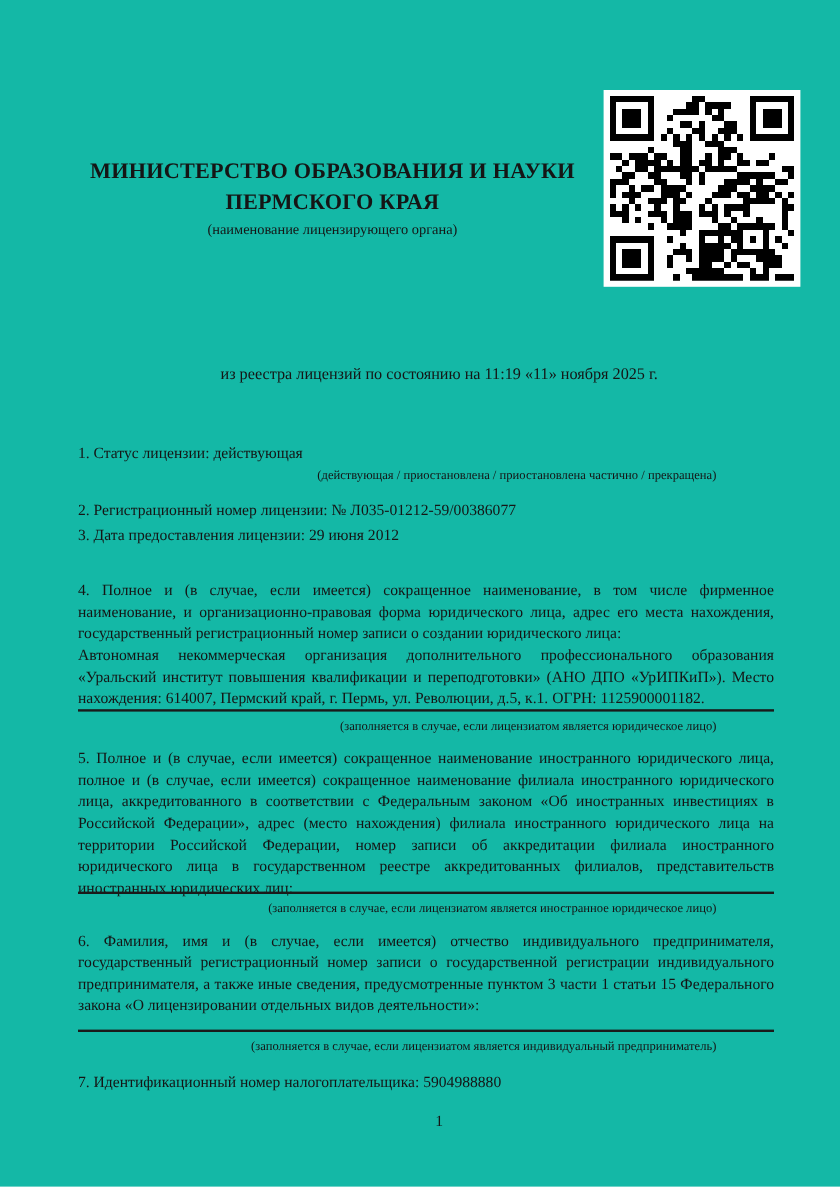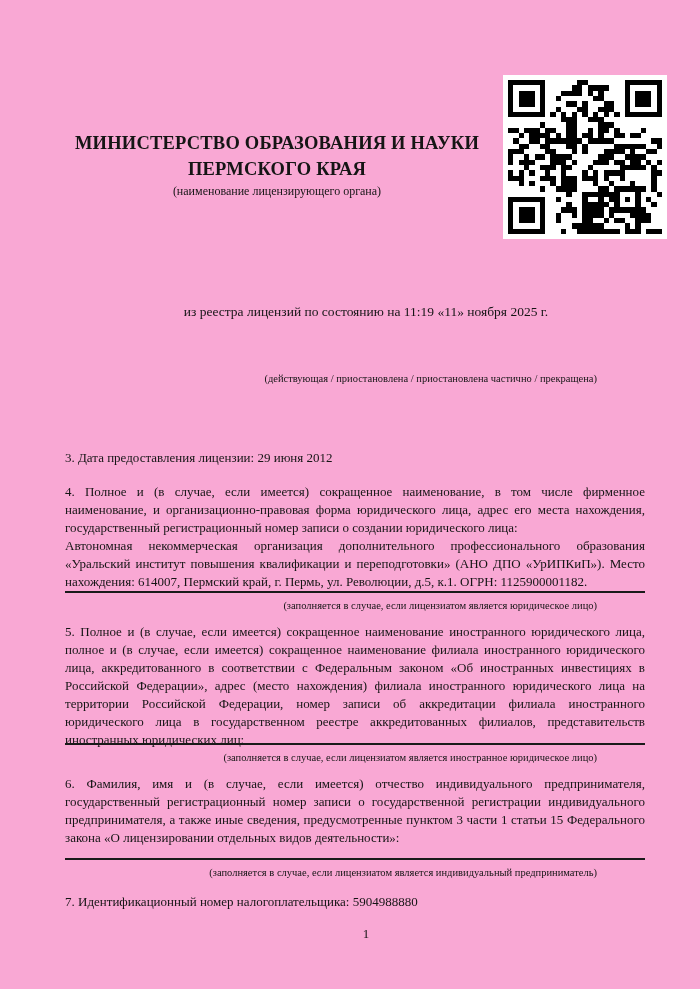--- a/index.html
+++ b/index.html
@@ -1,18 +1,18 @@
 <!DOCTYPE html>
 <html><head>
 <meta charset="utf-8">
 <style>
   * { margin:0; padding:0; box-sizing:border-box; }
   html,body { background:#fff; }
   .page {
-    position:relative; width:700px; height:989px; background:#f9a8d4;
+    position:relative; width:700px; height:989px; background:#14b8a6;
     font-family:"Liberation Serif","DejaVu Serif",serif;
     color:#151515; overflow:hidden;
   }
   .qr { position:absolute; left:503px; top:75px; width:164px; height:164px;
         display:flex; align-items:center; justify-content:center; background:#fff; }
   .header { position:absolute; left:65px; top:130px; width:424px; text-align:center; }
   .header .h-line { font-weight:bold; font-size:18.5px; line-height:26px; letter-spacing:0.2px; }
   .h-caption { font-size:12px; line-height:13px; margin-top:3px; font-weight:normal; }
   .title { position:absolute; left:76px; top:302px; width:580px; text-align:center;
            font-size:13.5px; line-height:19px; }
@@ -440,25 +440,29 @@
     <div class="h-line">МИНИСТЕРСТВО ОБРАЗОВАНИЯ И НАУКИ</div>
     <div class="h-line">ПЕРМСКОГО КРАЯ</div>
     <div class="h-caption">(наименование лицензирующего органа)</div>
   </div>
 
   <div class="title">
     <div>из реестра лицензий по состоянию на 11:19 «11» ноября 2025 г.</div>
   </div>
 
   <div class="item" style="top:369px">
+    <div>1. Статус лицензии: действующая</div>
     <div class="note note-offset" style="margin-top:3px">(действующая / приостановлена / приостановлена частично / прекращена)</div>
   </div>
 
-
-  <div class="item" style="top:449px">
+  <div class="item" style="top:416px">
+    <div>2. Регистрационный номер лицензии: № Л035-01212-59/00386077</div>
+  </div>
+
+  <div class="item" style="top:437px">
     <div>3. Дата предоставления лицензии: 29 июня 2012</div>
   </div>
 
   <div class="item" style="top:483px">
     <div class="para">4. Полное и (в случае, если имеется) сокращенное наименование, в том числе фирменное наименование, и организационно-правовая форма юридического лица, адрес его места нахождения, государственный регистрационный номер записи о создании юридического лица:</div>
     <div class="para">Автономная некоммерческая организация дополнительного профессионального образования «Уральский институт повышения квалификации и переподготовки» (АНО ДПО «УрИПКиП»). Место нахождения: 614007, Пермский край, г. Пермь, ул. Революции, д.5, к.1. ОГРН: 1125900001182.</div>
   </div>
   <div class="rule-block" style="top:591px">
     <div class="note note-offset">(заполняется в случае, если лицензиатом является юридическое лицо)</div>
   </div>

